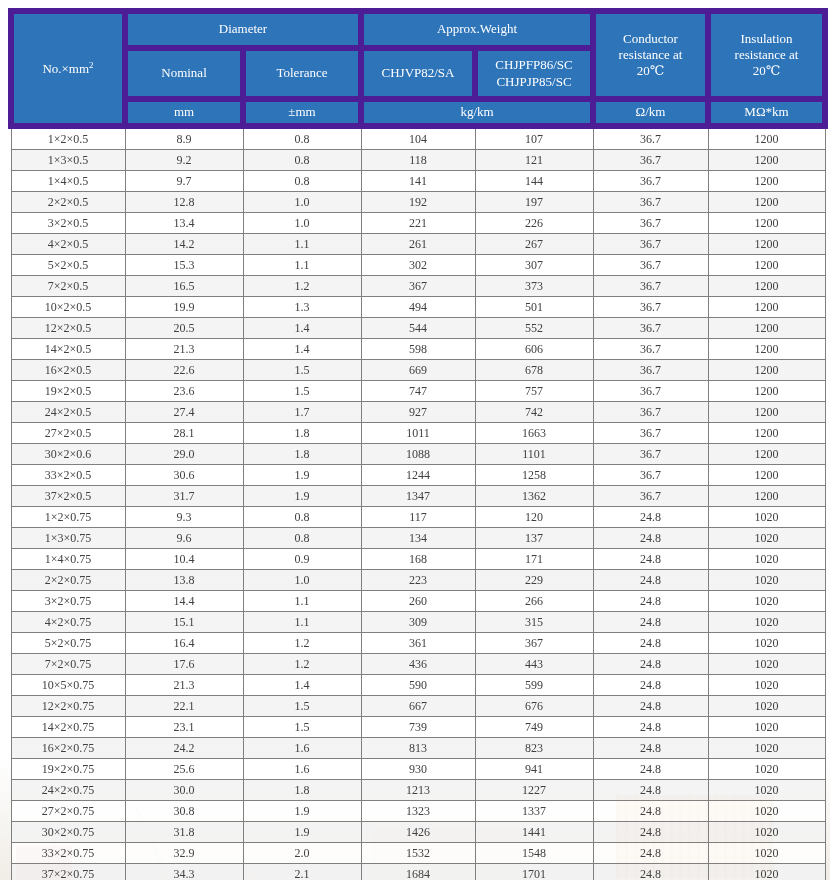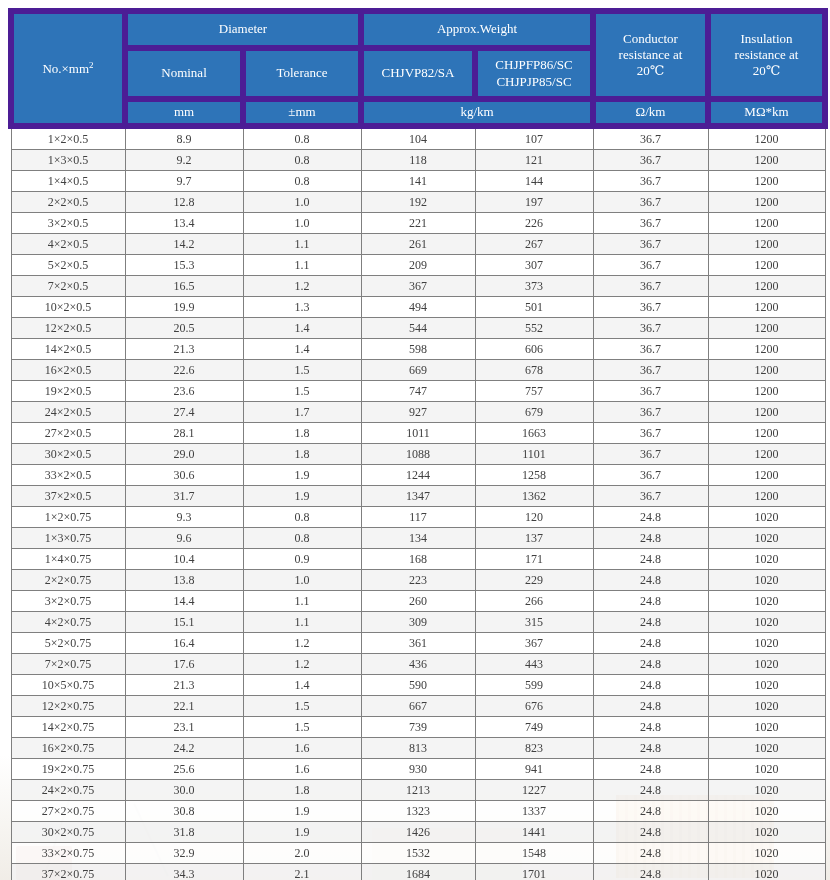--- a/index.html
+++ b/index.html
@@ -140,21 +140,21 @@
           <td>1.1</td>
           <td>261</td>
           <td>267</td>
           <td>36.7</td>
           <td>1200</td>
         </tr>
         <tr>
           <td>5×2×0.5</td>
           <td>15.3</td>
           <td>1.1</td>
-          <td>209</td>
+          <td>302</td>
           <td>307</td>
           <td>36.7</td>
           <td>1200</td>
         </tr>
         <tr>
           <td>7×2×0.5</td>
           <td>16.5</td>
           <td>1.2</td>
           <td>367</td>
           <td>373</td>
@@ -204,35 +204,35 @@
           <td>747</td>
           <td>757</td>
           <td>36.7</td>
           <td>1200</td>
         </tr>
         <tr>
           <td>24×2×0.5</td>
           <td>27.4</td>
           <td>1.7</td>
           <td>927</td>
-          <td>679</td>
+          <td>742</td>
           <td>36.7</td>
           <td>1200</td>
         </tr>
         <tr>
           <td>27×2×0.5</td>
           <td>28.1</td>
           <td>1.8</td>
           <td>1011</td>
           <td>1663</td>
           <td>36.7</td>
           <td>1200</td>
         </tr>
         <tr>
-          <td>30×2×0.5</td>
+          <td>30×2×0.6</td>
           <td>29.0</td>
           <td>1.8</td>
           <td>1088</td>
           <td>1101</td>
           <td>36.7</td>
           <td>1200</td>
         </tr>
         <tr>
           <td>33×2×0.5</td>
           <td>30.6</td>

